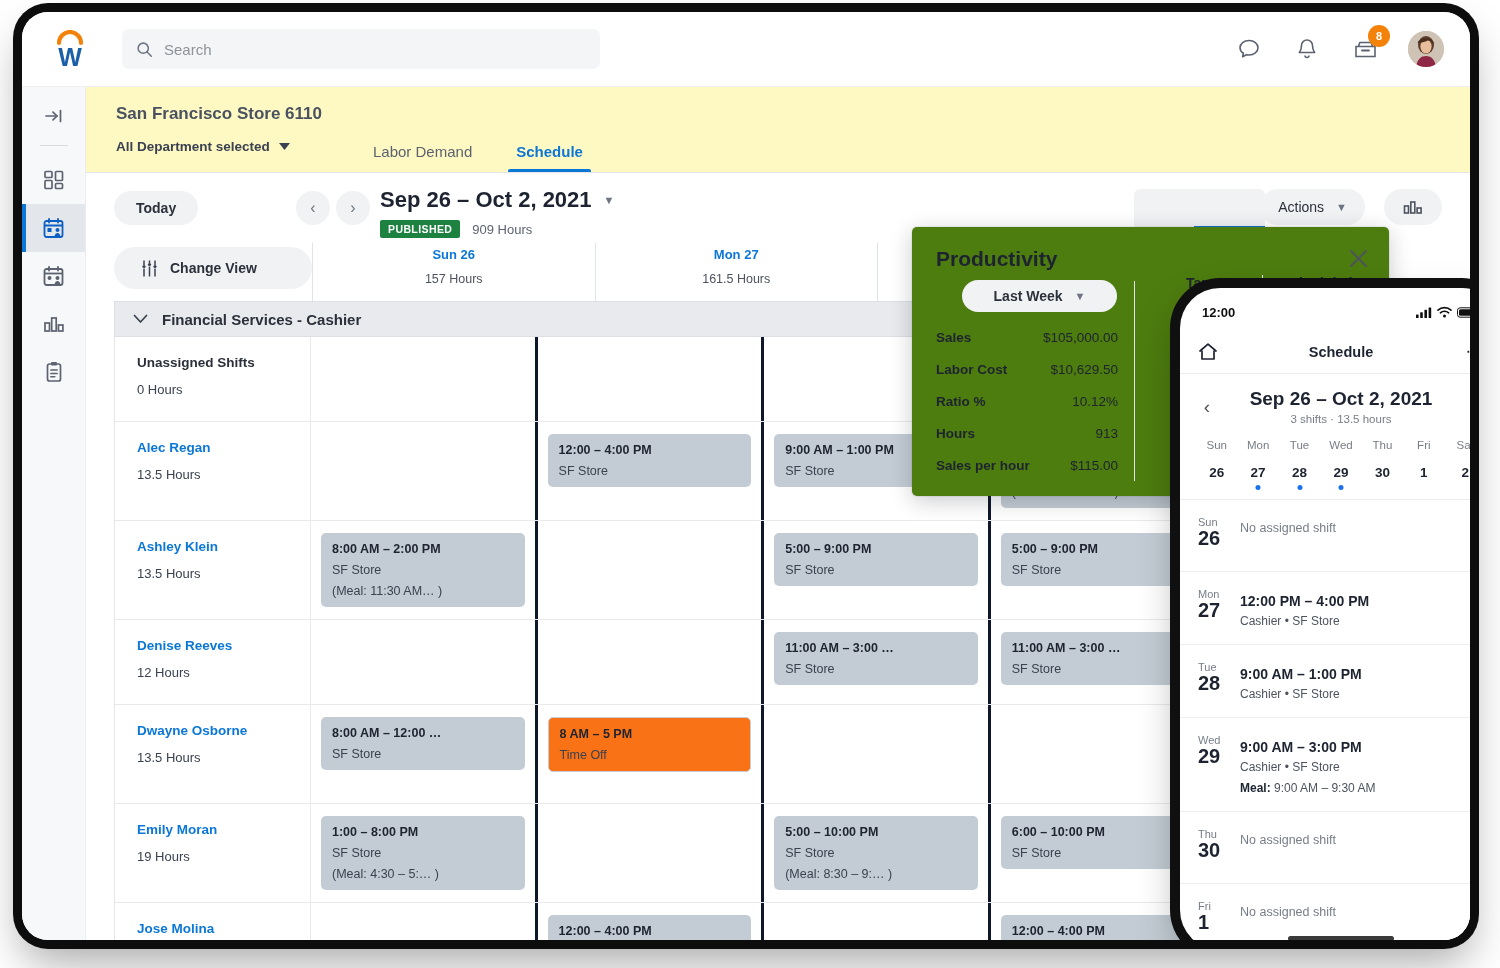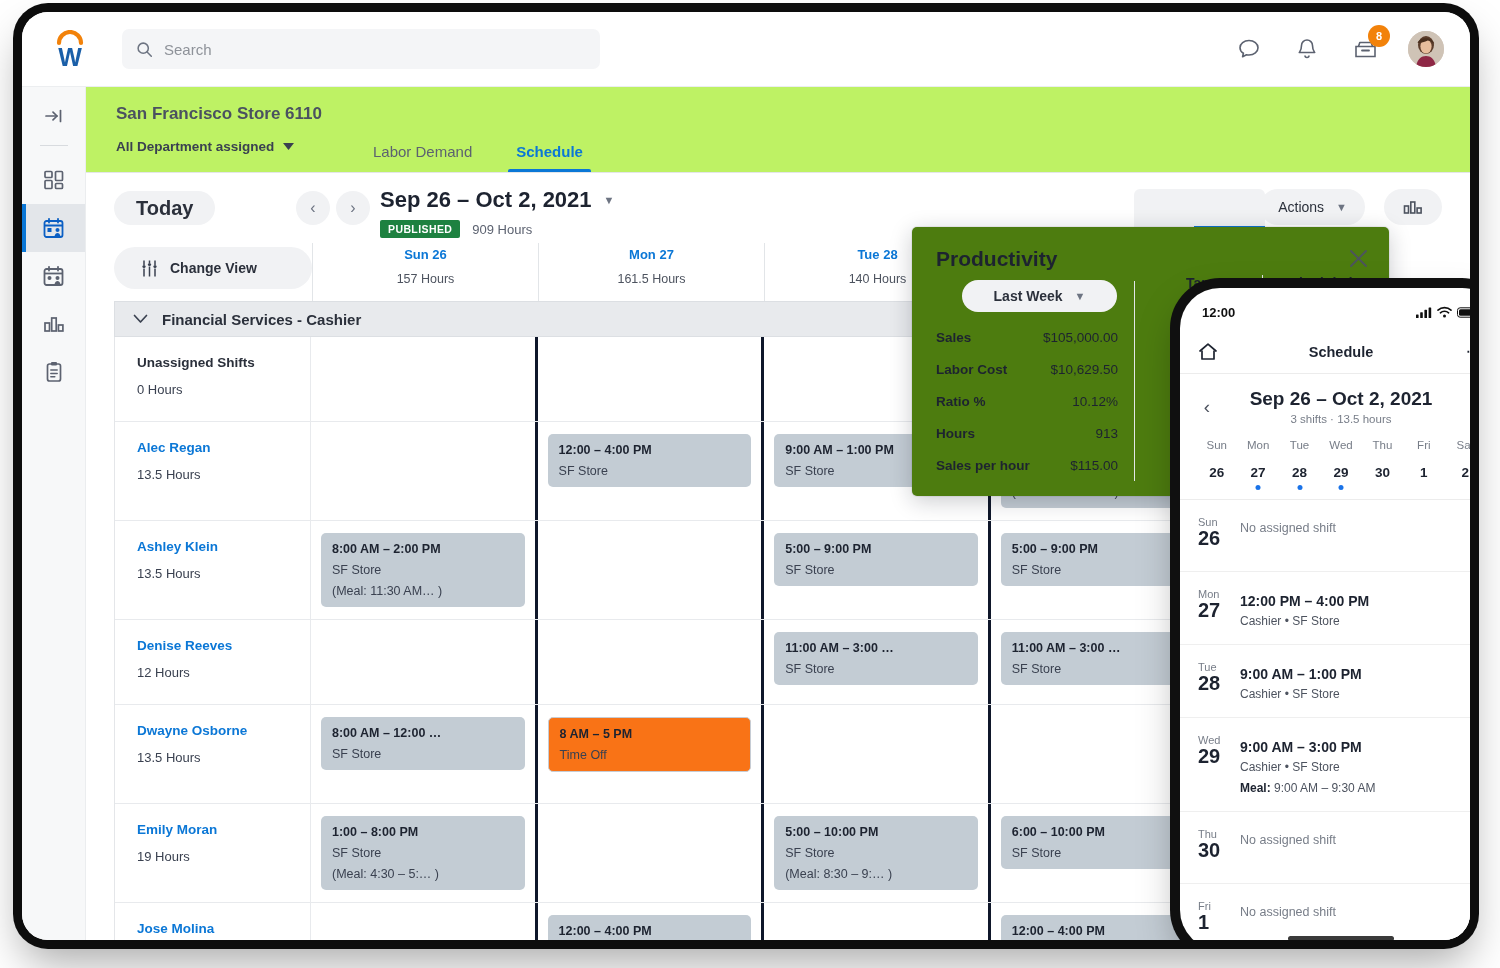--- a/index.html
+++ b/index.html
@@ -77,21 +77,21 @@
     width: 4px; background: #0b77d6;
   }
 
   
   .content {
     position: absolute; left: 64px; top: 75px;
     width: calc(100% - 64px); height: calc(100% - 75px);
     background: #ffffff;
   }
   .ctx-header {
-    height: 86px; background: #bef264;
+    height: 86px; background: #fef9c3;
     border-bottom: 1px solid #e4e6e9;
     position: relative;
   }
   .store-title {
     position: absolute; left: 30px; top: 17px;
     font-size: 17px; font-weight: bold; color: #4a5160;
   }
   .dept-select {
     position: absolute; left: 30px; top: 52px;
     font-size: 13.5px; font-weight: bold; color: #3a4150;
@@ -107,21 +107,21 @@
     content: ""; position: absolute; left: 14px; right: 14px; bottom: 0;
     height: 3px; background: #0b77d6; border-radius: 2px 2px 0 0;
   }
 
   
   .toolbar { position: relative; height: 70px; }
   .btn-today {
     position: absolute; left: 28px; top: 18px;
     height: 34px; padding: 0 22px; border-radius: 18px;
     background: #f1f2f4; color: #2b303b;
-    font-size: 20px; font-weight: bold;
+    font-size: 14px; font-weight: bold;
     display: flex; align-items: center; cursor: pointer;
   }
   .navbtn {
     position: absolute; top: 18px;
     width: 34px; height: 34px; border-radius: 50%;
     background: #f1f2f4; display: flex; align-items: center; justify-content: center;
     cursor: pointer; color: #6d7482; font-size: 16px;
   }
   .navbtn.prev { left: 210px; }
   .navbtn.next { left: 250px; }
@@ -407,21 +407,21 @@
           <line x1="6.8" y1="15.8" x2="10.8" y2="15.8" stroke="#5c6270" stroke-width="1.5" stroke-linecap="round"></line>
         </svg>
       </div>
     </div>
 
     <div class="content">
 
       <div class="ctx-header">
         <div class="store-title">San Francisco Store 6110</div>
         <div class="dept-select">
-          <span>All Department assigned</span>
+          <span>All Department selected</span>
           <svg width="11" height="7" viewBox="0 0 11 7">
               <path d="M0 0h11L5.5 7z" fill="#3a4150"></path>
             </svg>
         </div>
         <div class="tabs">
           <div class="tab">Labor Demand</div>
           <div class="tab active">Schedule</div>
         </div>
       </div>
 
@@ -471,24 +471,20 @@
             </svg>
             <span>Change View</span>
           </div>
           <div class="dayhead">
             <div class="d">Sun 26</div>
             <div class="h">157 Hours</div>
           </div>
           <div class="dayhead">
             <div class="d">Mon 27</div>
             <div class="h">161.5 Hours</div>
-          </div>
-          <div class="dayhead">
-            <div class="d">Tue 28</div>
-            <div class="h">140 Hours</div>
           </div>
           <div class="dayhead">
             <div class="d">Wed 29</div>
             <div class="h">159 Hours</div>
           </div>
           <div class="dayhead">
             <div class="d">Thu 30</div>
             <div class="h"></div>
           </div>
         </div>

